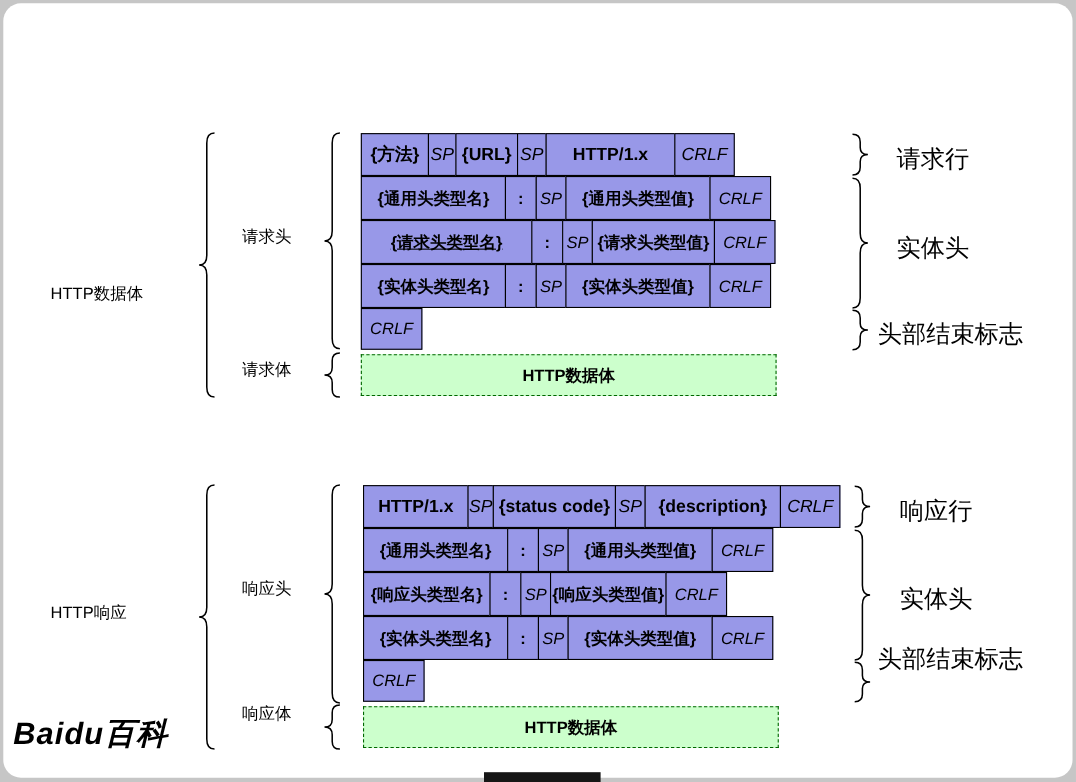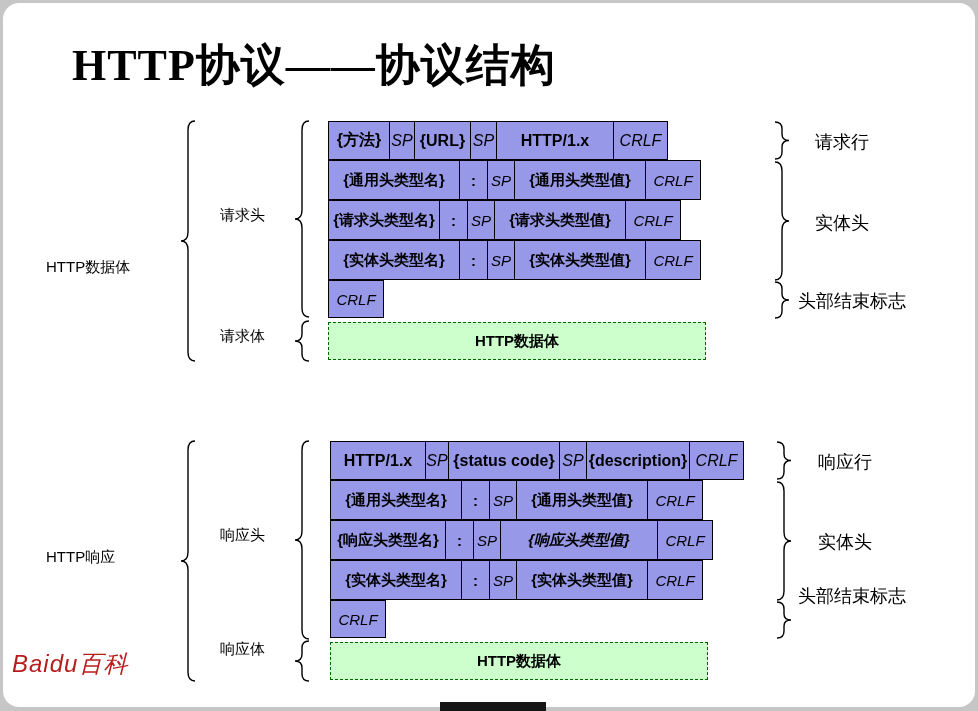--- a/index.html
+++ b/index.html
@@ -30,21 +30,21 @@
     color:#000;
     letter-spacing:1px;
     white-space:nowrap;
   }
   .lbl{
     position:absolute;
     font-size:15px;
     color:#000;
     white-space:nowrap;
   }
-  .lbl.small{font-size:18px;}
+  .lbl.small{font-size:22px;}
   .brace{position:absolute;}
   .brace path{fill:none;stroke:#000;stroke-width:1.4px;}
   .row{
     position:absolute;
     display:flex;
   }
   .cell{
     box-sizing:border-box;
     height:100%;
     background:var(--cell-purple,#9898e8);
@@ -69,41 +69,40 @@
     display:flex;
     align-items:center;
     justify-content:center;
     font-size:15px;
     font-weight:bold;
     color:#000;
   }
   .watermark{
     position:absolute;
     left:12px;top:648px;
-    font-size:24px;
-    font-weight:normal;
+    font-size:28px;
+    font-weight:bold;
     font-style:italic;
-    color:#b91c1c;
+    color:#000000;
     letter-spacing:1px;
     user-select:none;
   }
   .bottombar{
     position:absolute;
     left:440px;top:702px;
     width:106px;height:9px;
     background:#161616;
   }
 </style>
 </head>
 <body>
 
 <div class="canvas">
   <div class="page"></div>
 
-  <h1 class="title">HTTP协议——协议结构</h1>
 
   <div class="lbl" style="left:46px;top:258px;">HTTP数据体</div>
   <div class="lbl" style="left:220px;top:206px;">请求头</div>
   <div class="lbl" style="left:220px;top:327px;">请求体</div>
 
   <svg class="brace" style="left:180px;top:120px;" width="16" height="242" viewBox="0 0 16 242">
     <path d="M15,1 Q8,1 8,10 L8,112 Q8,121 1,121 Q8,121 8,130 L8,232 Q8,241 15,241"></path>
   </svg>
   <svg class="brace" style="left:294px;top:120px;" width="16" height="198" viewBox="0 0 16 198">
     <path d="M15,1 Q8,1 8,10 L8,90 Q8,99 1,99 Q8,99 8,108 L8,188 Q8,197 15,197"></path>
@@ -122,24 +121,24 @@
   </div>
 
   <div class="row" style="left:328px;top:160px;height:40px;">
     <div class="cell b" style="width:132px;">{通用头类型名}</div>
     <div class="cell b" style="width:29px;">:</div>
     <div class="cell it" style="width:28px;">SP</div>
     <div class="cell b" style="width:132px;">{通用头类型值}</div>
     <div class="cell it" style="width:56px;">CRLF</div>
   </div>
   <div class="row" style="left:328px;top:200px;height:40px;">
-    <div class="cell b" style="width:112px;">{请求头类型名}</div>
-    <div class="cell b" style="width:29px;">:</div>
-    <div class="cell it" style="width:28px;">SP</div>
-    <div class="cell b" style="width:132px;">{请求头类型值}</div>
+    <div class="cell b" style="width:156px;text-decoration:underline;">{请求头类型名}</div>
+    <div class="cell b" style="width:29px;">:</div>
+    <div class="cell it" style="width:28px;">SP</div>
+    <div class="cell b" style="width:112px;">{请求头类型值}</div>
     <div class="cell it" style="width:56px;">CRLF</div>
   </div>
   <div class="row" style="left:328px;top:240px;height:40px;">
     <div class="cell b" style="width:132px;">{实体头类型名}</div>
     <div class="cell b" style="width:29px;">:</div>
     <div class="cell it" style="width:28px;">SP</div>
     <div class="cell b" style="width:132px;">{实体头类型值}</div>
     <div class="cell it" style="width:56px;">CRLF</div>
   </div>
 
@@ -174,36 +173,36 @@
   </svg>
   <svg class="brace" style="left:294px;top:640px;" width="16" height="42" viewBox="0 0 16 42">
     <path d="M15,1 Q8,1 8,8 L8,14 Q8,21 1,21 Q8,21 8,28 L8,34 Q8,41 15,41"></path>
   </svg>
 
   <div class="row row1" style="left:330px;top:441px;height:39px;">
     <div class="cell b" style="width:96px;">HTTP/1.x</div>
     <div class="cell it" style="width:24px;">SP</div>
     <div class="cell b" style="width:112px;">{status code}</div>
     <div class="cell it" style="width:28px;">SP</div>
-    <div class="cell b" style="width:104px;text-align:right;">{description}</div>
+    <div class="cell b" style="width:124px;text-align:right;">{description}</div>
     <div class="cell it" style="width:55px;">CRLF</div>
   </div>
 
   <div class="row" style="left:330px;top:480px;height:40px;">
     <div class="cell b" style="width:132px;">{通用头类型名}</div>
     <div class="cell b" style="width:29px;">:</div>
     <div class="cell it" style="width:28px;">SP</div>
     <div class="cell b" style="width:132px;">{通用头类型值}</div>
     <div class="cell it" style="width:56px;">CRLF</div>
   </div>
   <div class="row" style="left:330px;top:520px;height:40px;">
     <div class="cell b" style="width:116px;">{响应头类型名}</div>
     <div class="cell b" style="width:29px;">:</div>
     <div class="cell it" style="width:28px;">SP</div>
-    <div class="cell b" style="width:158px;font-style:italic;">{响应头类型值}</div>
+    <div class="cell b" style="width:106px;">{响应头类型值}</div>
     <div class="cell it" style="width:56px;">CRLF</div>
   </div>
   <div class="row" style="left:330px;top:560px;height:40px;">
     <div class="cell b" style="width:132px;">{实体头类型名}</div>
     <div class="cell b" style="width:29px;">:</div>
     <div class="cell it" style="width:28px;">SP</div>
     <div class="cell b" style="width:132px;">{实体头类型值}</div>
     <div class="cell it" style="width:56px;">CRLF</div>
   </div>
 

